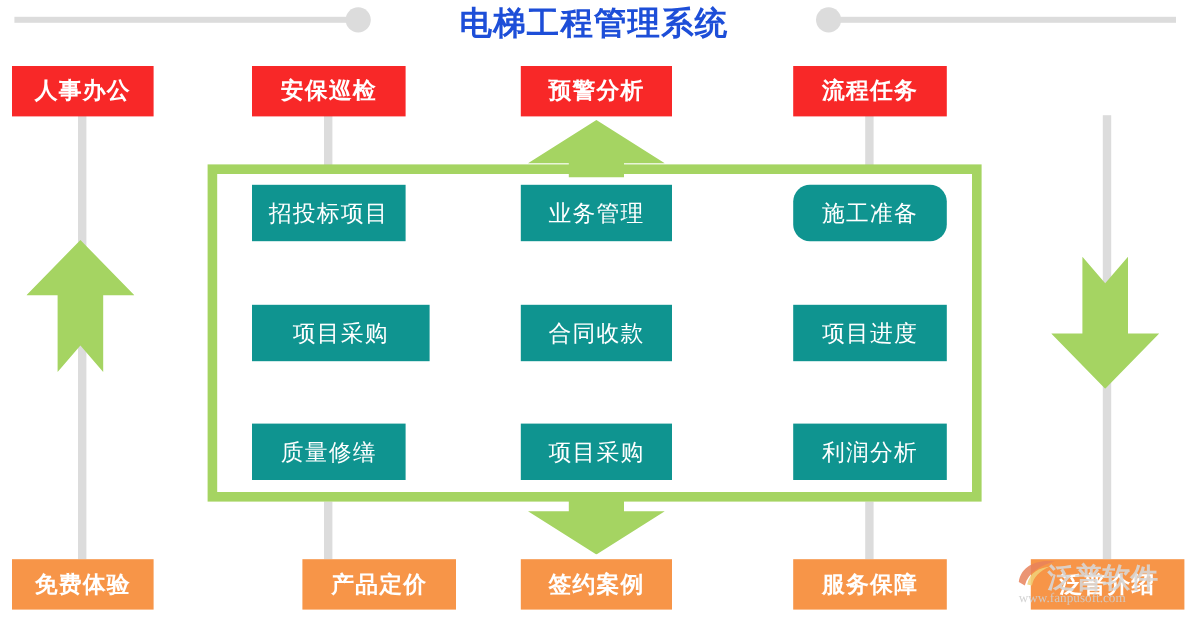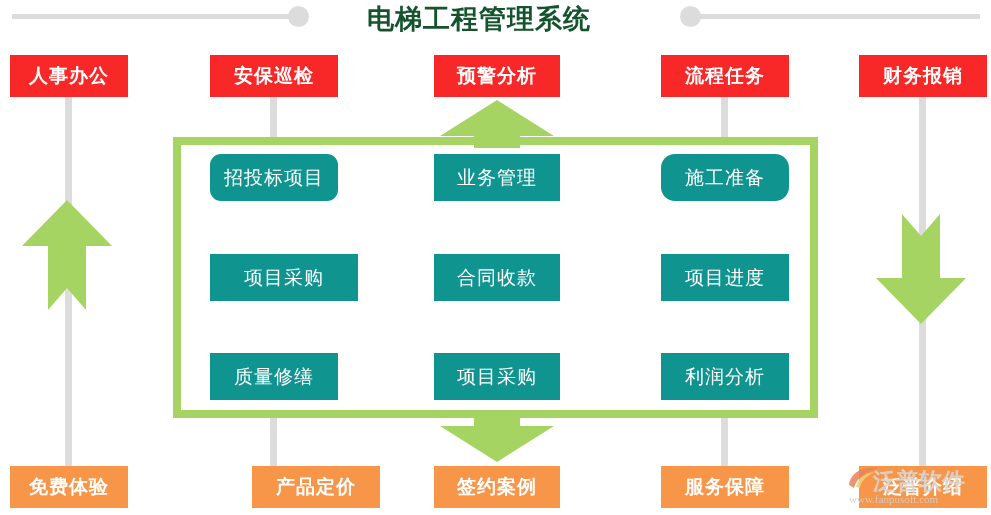--- a/index.html
+++ b/index.html
@@ -35,28 +35,28 @@
     border-radius: 50%;
     background: #dcdcdc;
   }
   .dot-left  { left: 288px; }
   .dot-right { left: 680px; }
 
   
   .title {
     position: absolute;
     top: 0px;
-    left: 304px;
+    left: 320px;
     width: 350px;
     height: 38px;
     line-height: 38px;
     text-align: center;
     font-size: 27px;
     font-weight: bold;
-    color: #14532d;
+    color: #1d4ed8;
     letter-spacing: 1px;
     white-space: nowrap;
   }
 
   
   .vline {
     position: absolute;
     width: 7px;
     background: #dcdcdc;
   }
@@ -180,25 +180,22 @@
   </div>
   <div class="chip chip-red" style="left:210px; top:55px; width:128px;">
     <span>安保巡检</span>
   </div>
   <div class="chip chip-red" style="left:434px; top:55px; width:126px;">
     <span>预警分析</span>
   </div>
   <div class="chip chip-red" style="left:661px; top:55px; width:128px;">
     <span>流程任务</span>
   </div>
-  <div class="chip chip-red" style="left:859px; top:55px; width:128px;">
-    <span>财务报销</span>
-  </div>
-
-  <div class="chip chip-teal" style="left:210px; top:154px; width:128px;border-radius:11px;">
+
+  <div class="chip chip-teal" style="left:210px; top:154px; width:128px;">
     <span>招投标项目</span>
   </div>
   <div class="chip chip-teal" style="left:434px; top:154px; width:126px;">
     <span>业务管理</span>
   </div>
   <div class="chip chip-teal" style="left:661px; top:154px; width:128px;border-radius:14px;">
     <span>施工准备</span>
   </div>
 
   <div class="chip chip-teal" style="left:210px; top:254px; width:148px;">

